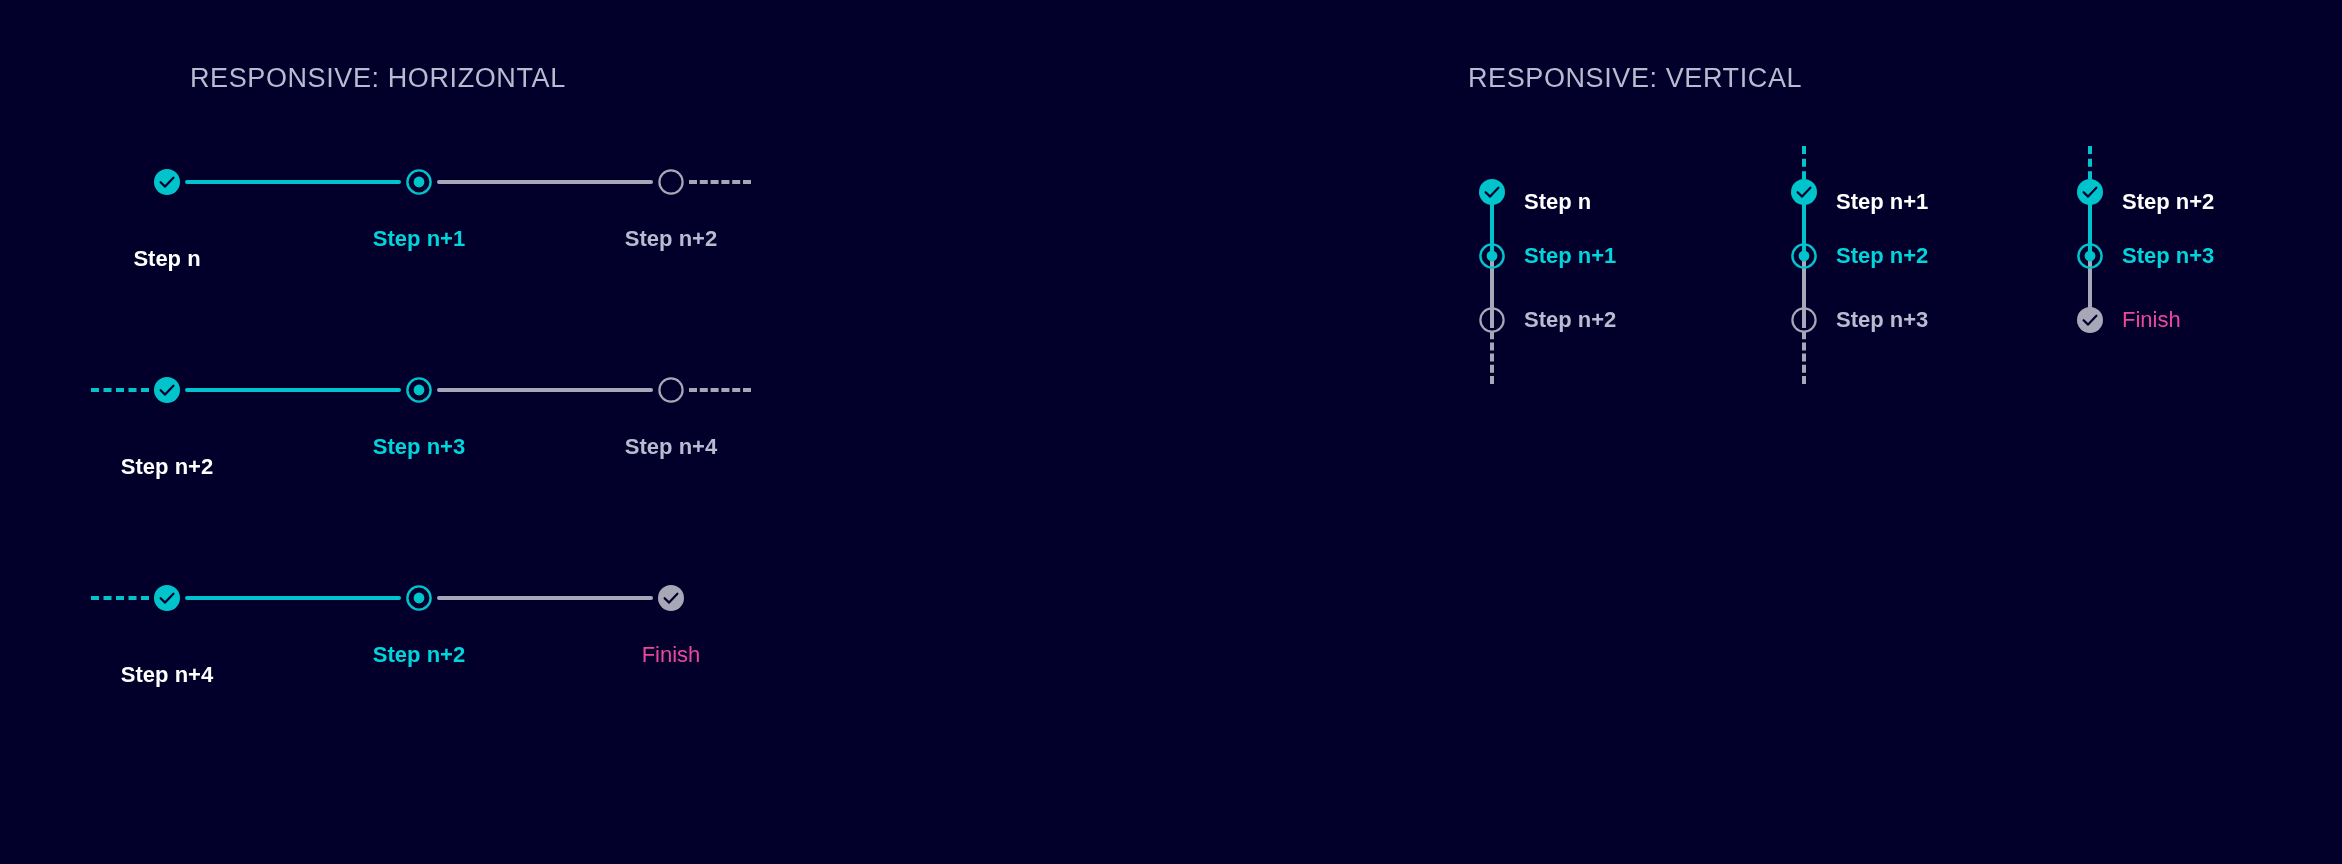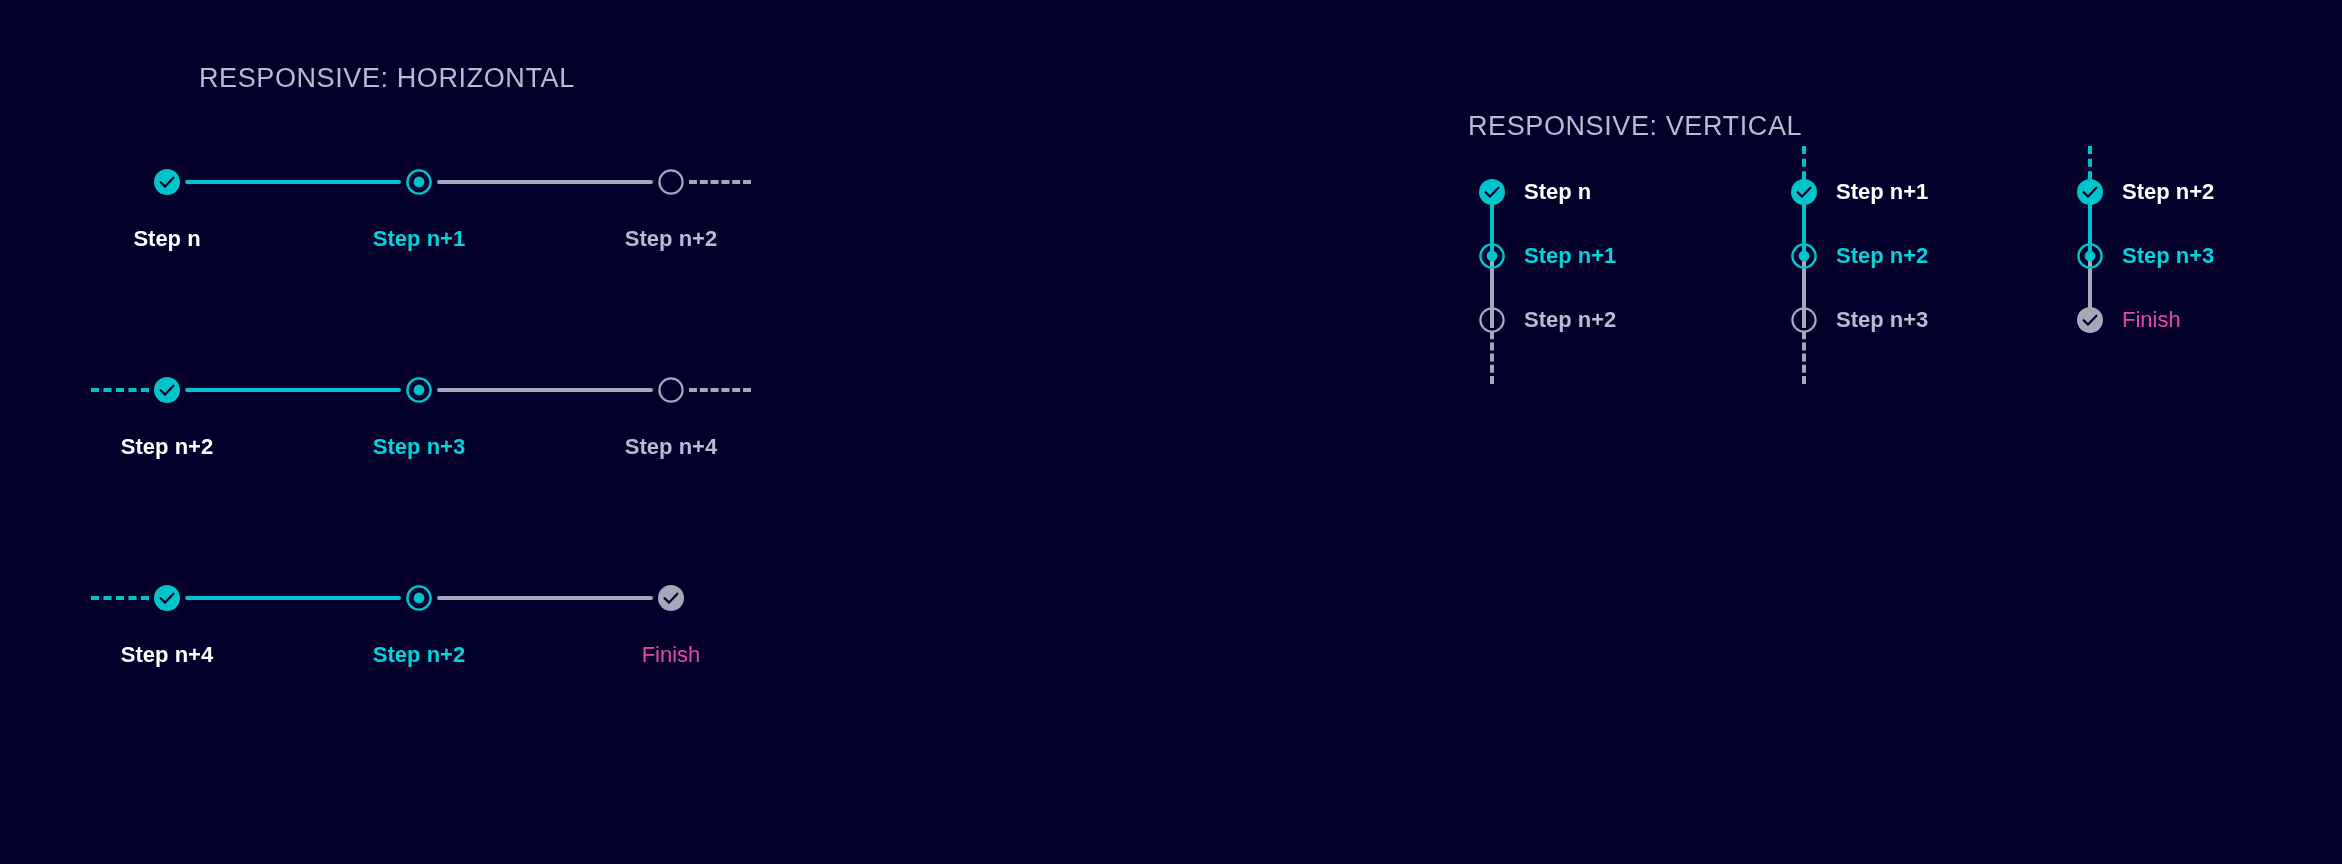--- a/index.html
+++ b/index.html
@@ -18,22 +18,22 @@
 
   
   .section-title {
     position: absolute;
     color: #b9bcd0;
     font-size: 27px;
     font-weight: 400;
     letter-spacing: 0.6px;
     white-space: nowrap;
   }
-  #title-horizontal { left: 199px; top: 63px; }
-  #title-vertical   { left: 1468px; top: 63px; margin-top: 48px; }
+  #title-horizontal { left: 190px; top: 63px; }
+  #title-vertical   { left: 1468px; top: 63px; }
 
   
   .h-stepper {
     position: absolute;
     left: 155px;
     width: 1000px;
   }
   #h-row-0 { top: 160px; }
   #h-row-1 { top: 368px; }
   #h-row-2 { top: 576px; }
@@ -77,21 +77,21 @@
   .h-seg.dash-done { border-color: #00c4cc; }
   .h-seg.dash-todo { border-color: #a8a7b8; }
 
   .h-label {
     position: absolute;
     transform: translateX(-50%);
     white-space: nowrap;
     font-size: 22px;
     top: 0;
   }
-  .lbl-done   { color: #ffffff;  font-weight: 700; }
+  .lbl-done   { color: #ffffff;  font-weight: 700; margin-top: 20px; }
   .lbl-active { color: #00d5db;  font-weight: 700; }
   .lbl-todo   { color: #b9bcd0;  font-weight: 700; }
   .lbl-finish { color: #ec4899;  font-weight: 400; }
 
   
   .v-stepper {
     position: absolute;
     top: 160px;
   }
   #v-col-0 { left: 1478px; }

